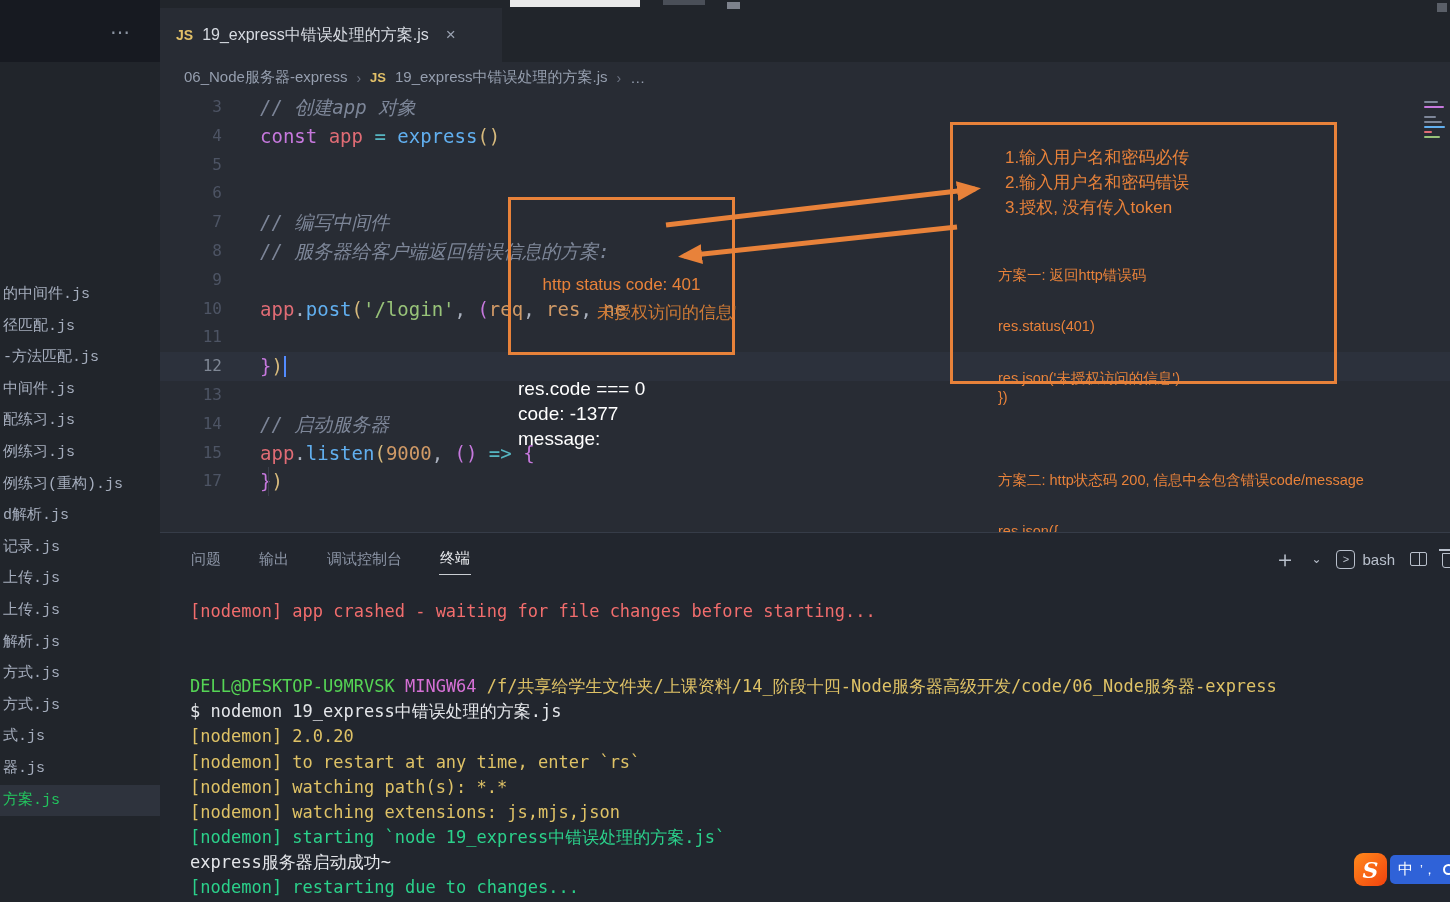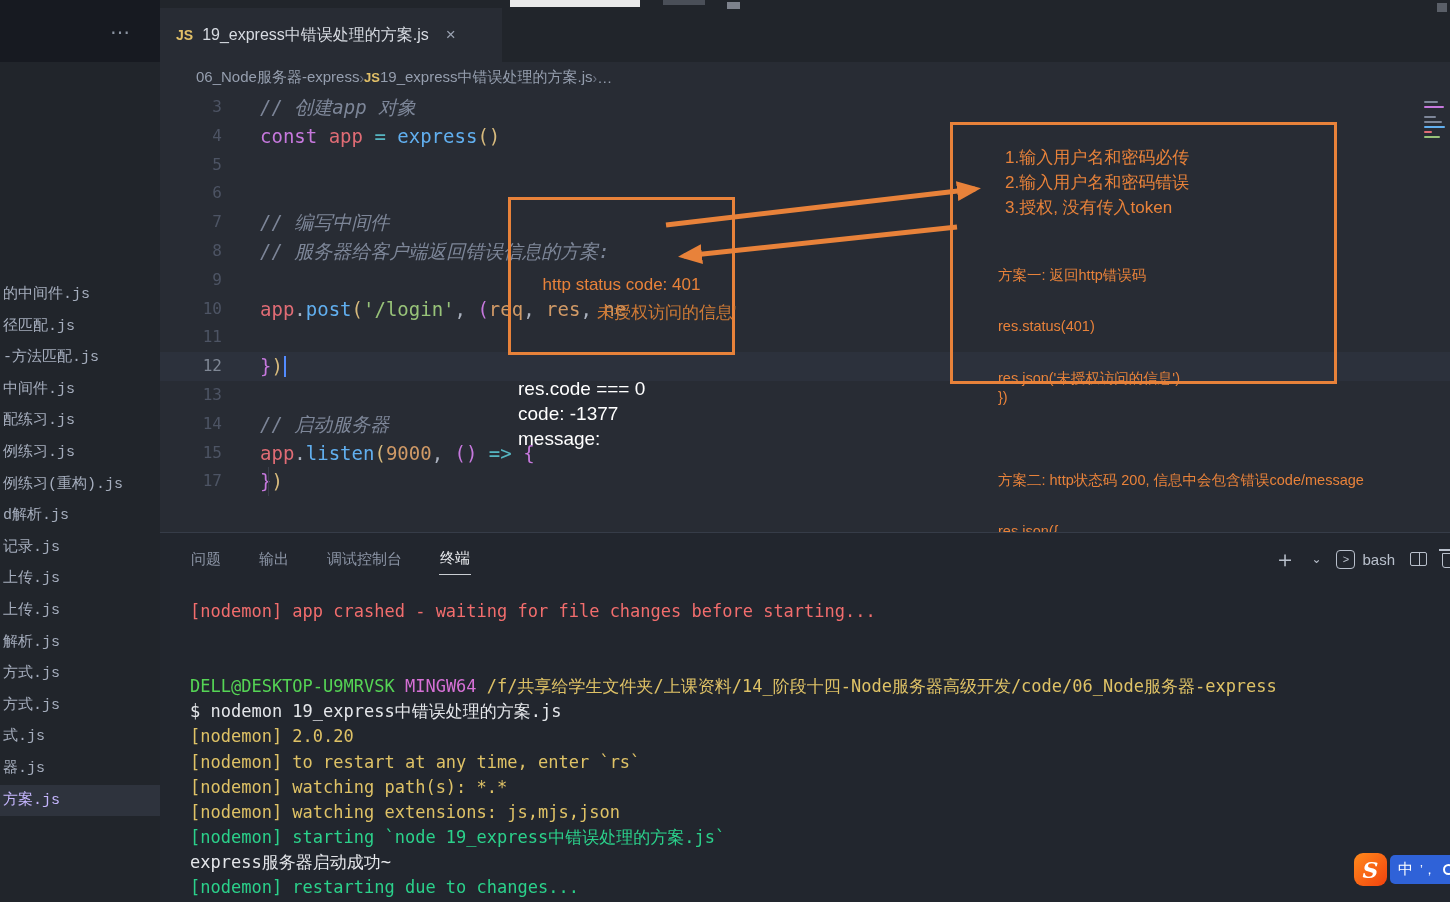--- a/index.html
+++ b/index.html
@@ -13,31 +13,31 @@
   .tab{position:absolute;left:0;top:8px;height:54px;width:342px;background:#282c34;
        display:flex;align-items:center;padding:0 16px;box-sizing:border-box;gap:9px;}
   .tab-js{color:#e2c068;font-weight:bold;font-size:14px;}
   .tab-title{color:#d7dbe2;font-size:16px;white-space:nowrap;}
   .tab-close{color:#9aa2b1;font-size:17px;margin-left:8px;}
   .strip-white{position:absolute;left:510px;top:0;width:130px;height:7px;background:#e9e9e9;}
   .strip-gray{position:absolute;left:663px;top:0;width:42px;height:5px;background:#4a4f58;}
   .mark1{position:absolute;left:727px;top:2px;width:13px;height:7px;background:#7d828c;}
   .mark2{position:absolute;left:1437px;top:3px;width:10px;height:9px;background:#5a5f68;}
 
-  .breadcrumb{position:absolute;left:172px;top:62px;right:0;height:31px;background:#282c34;
-       display:flex;align-items:center;padding-left:24px;font-size:15px;color:#959eae;white-space:nowrap;}
+  .breadcrumb{position:absolute;left:160px;top:62px;right:0;height:31px;background:#282c34;
+       display:flex;align-items:center;padding-left:24px;gap:9px;font-size:15px;color:#959eae;white-space:nowrap;}
   .bc-js{color:#e2c068;font-weight:bold;font-size:13px;}
   .bc-sep{color:#6d7484;font-size:14px;}
 
   
   .sidebar{position:absolute;left:0;top:62px;width:160px;bottom:0;background:#21252b;overflow:hidden;font-family:Liberation Mono, monospace;}
   .sb-list{position:absolute;left:0;top:217px;right:0;}
   .sb-item{height:31.6px;line-height:31.6px;font-size:15px;color:#a6aebe;padding-left:3px;
        white-space:nowrap;overflow:hidden;cursor:pointer;}
-  .sb-item.selected{background:#2e333d;color:#c4b5fd;}
+  .sb-item.selected{background:#2e333d;color:#22c55e;}
 
   
   .editor{position:absolute;left:160px;top:93px;right:0;height:439px;background:#282c34;overflow:hidden;}
   .code-line{display:flex;height:28.8px;line-height:28.8px;white-space:pre;
        font-family:"DejaVu Sans Mono",monospace;font-size:19px;}
   .code-line.current{background:#2c313c;}
   .gutter{flex:none;width:62px;text-align:right;color:#4d5464;font-size:16px;line-height:28.8px;}
   .current .gutter{color:#7f8795;}
   .codetxt{margin-left:38px;}
   .tk-com{color:#7d8698;font-style:italic;}

